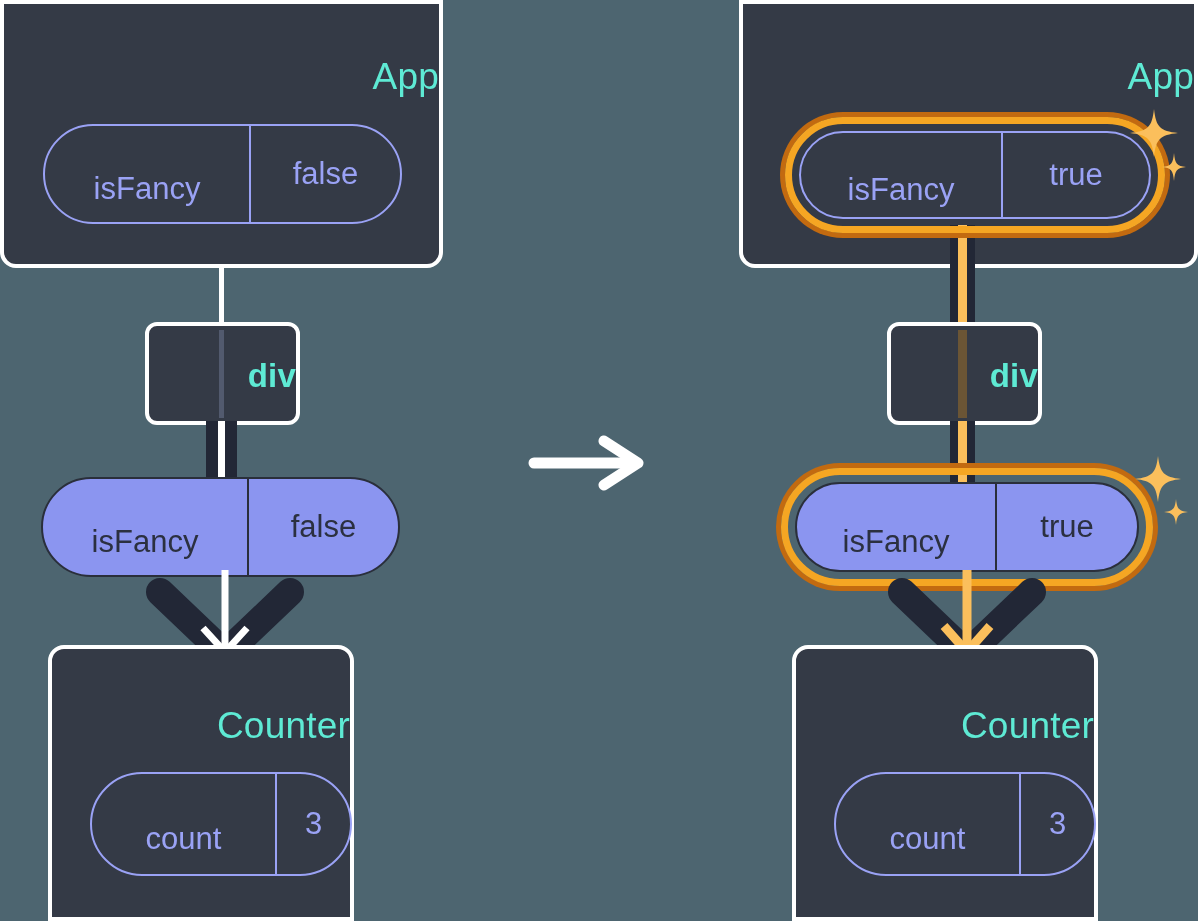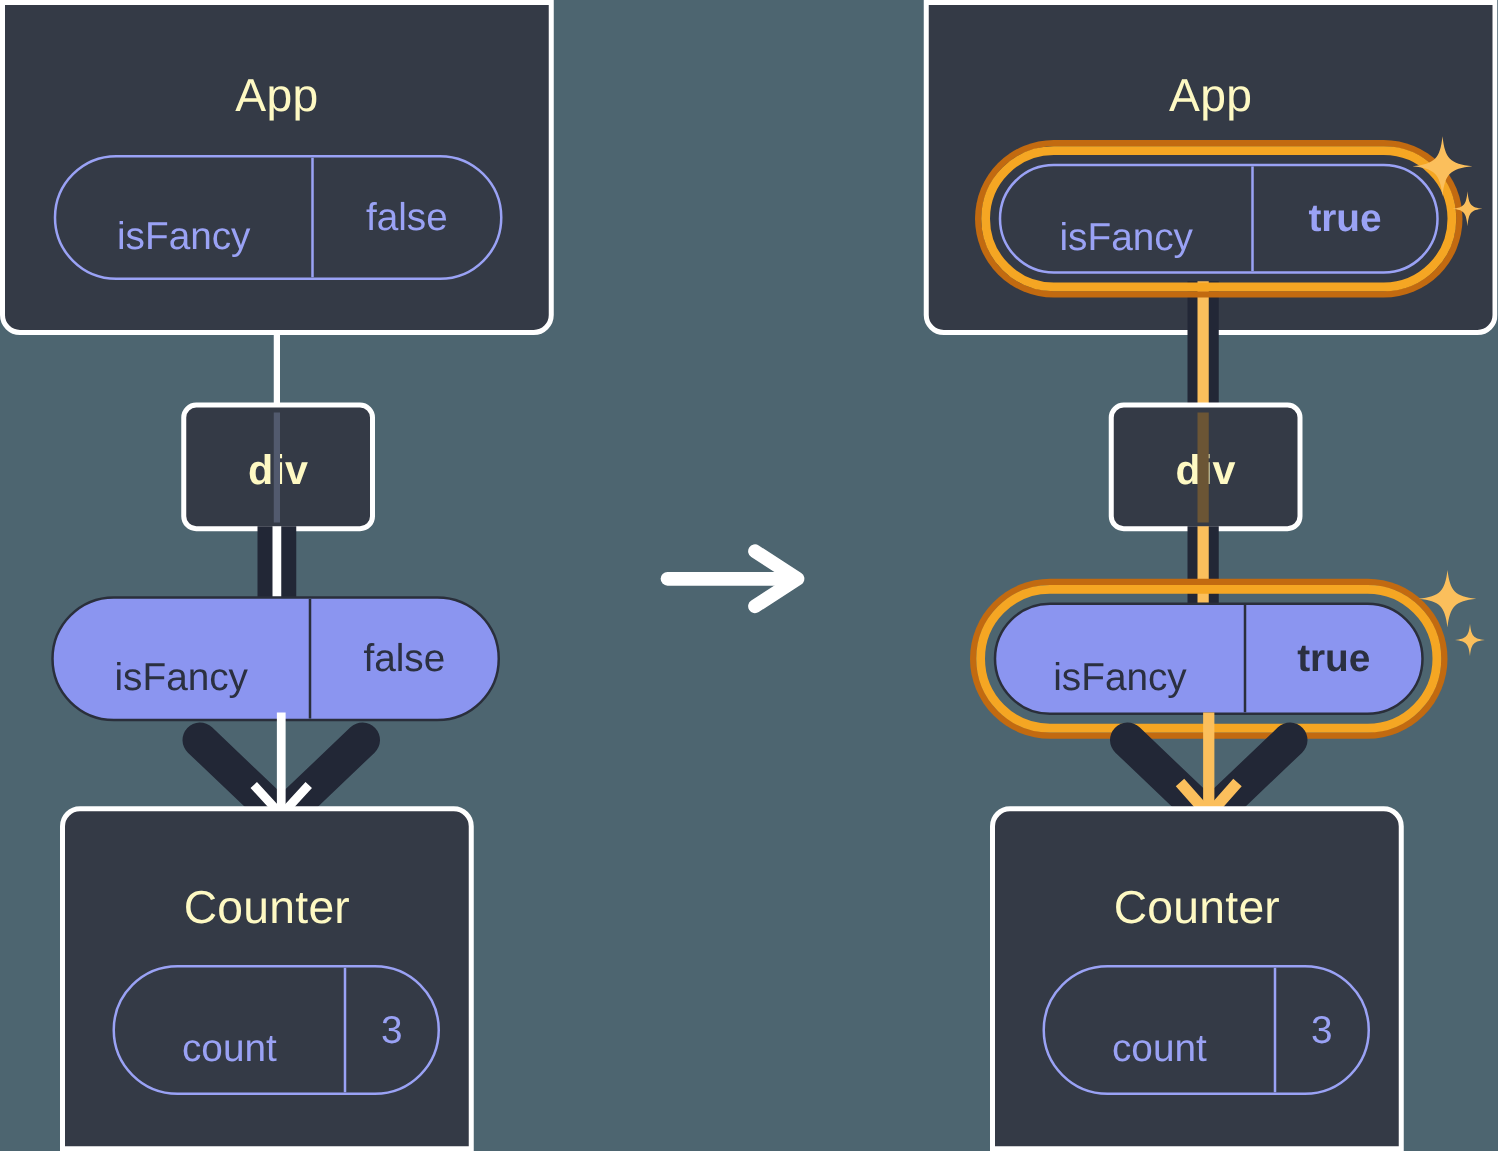--- a/index.html
+++ b/index.html
@@ -36,22 +36,22 @@
     position: absolute;
     background: #343a46;
     border: 4px solid #ffffff;
     border-radius: 16px;
     box-sizing: border-box;
   }
   .compbox .title {
     position: absolute;
     left: 0;
     width: 100%;
-    text-align: center;
-    color: #fef9c3;
+    text-align: right;
+    color: #5eead4;
     font-size: 37px;
     font-weight: 400;
     letter-spacing: 0.2px;
     line-height: 1;
   }
 
   
   .app-box {
     width: 443px;
     height: 268px;
@@ -69,21 +69,21 @@
     border-width: 4px;
   }
   .div-box .title {
     top: 33px;
     font-size: 33px;
     font-weight: 700;
   }
 
   
   .counter-box {
-    width: 331px;
+    width: 306px;
     height: 276px;
     border-bottom-left-radius: 0;
     border-bottom-right-radius: 0;
   }
   .counter-box .title { top: 58px; }
 
   
   .pill {
     position: absolute;
     display: flex;
@@ -111,21 +111,21 @@
   .pill.outline .cell.value { border-left: 2px solid #9aa2f5; }
 
   
   .pill.solid {
     background: #8b95f0;
     border: 2px solid #2a2f3b;
   }
   .pill.solid .cell { color: #2b3040; }
   .pill.solid .cell.value { border-left: 2px solid #2a2f3b; }
 
-  .pill .cell.value.bold { font-weight: 700; }
+  .pill .cell.value.bold { font-weight: 400; }
 
   
   .hl-ring {
     position: absolute;
     border-radius: 999px;
     box-sizing: border-box;
     border: 7px solid #f5a623;
     box-shadow: 0 0 0 5px #c26a10;
     pointer-events: none;
   }

